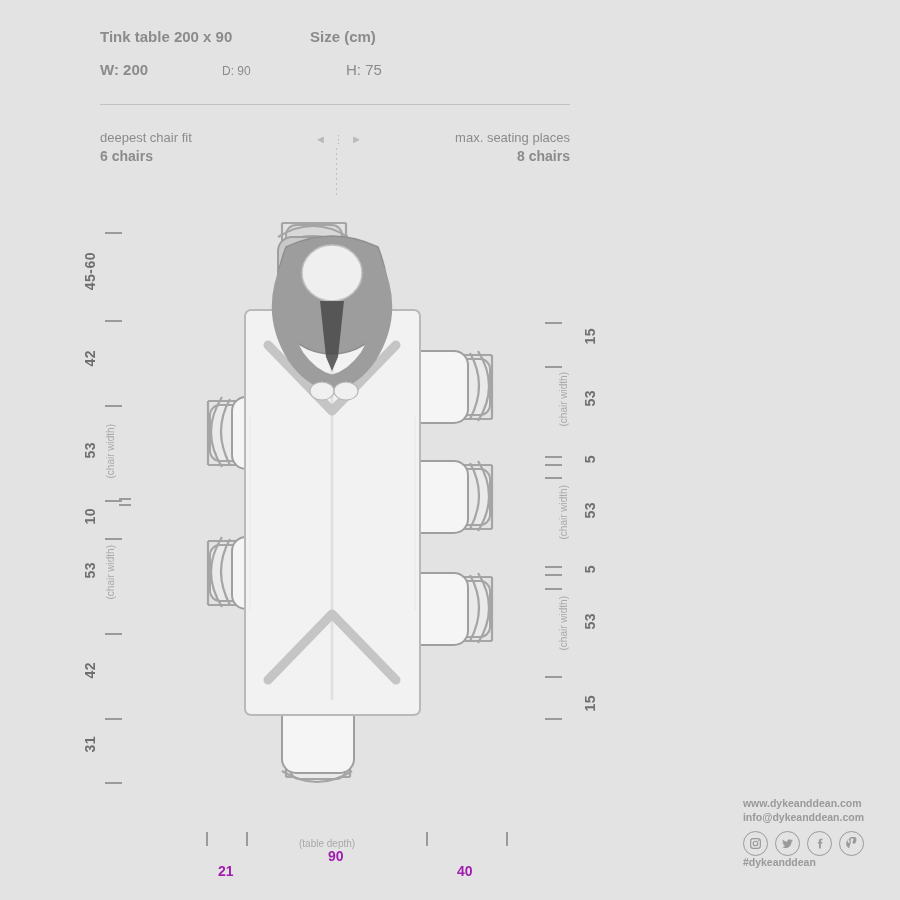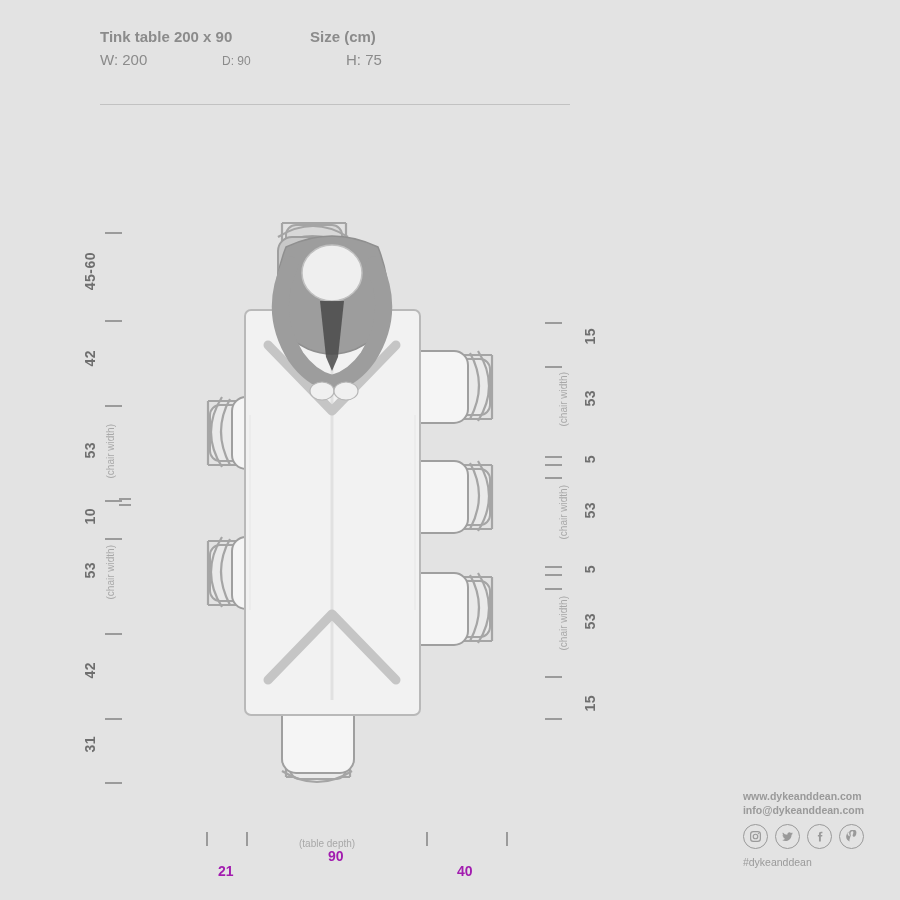--- a/index.html
+++ b/index.html
@@ -10,25 +10,25 @@
     font-family:"Liberation Sans", sans-serif;
     color:#8b8b8b;
     position:relative;
     overflow:hidden;
   }
   .page { position:absolute; inset:0; }
 
   
   .hdr { position:absolute; left:100px; top:28px; width:620px; }
   .hdr-row { display:flex; align-items:baseline; }
-  .hdr-row.r1 { margin-bottom:6px; }
+  .hdr-row.r1 { margin-bottom:16px; }
   .bold { font-weight:bold; }
   .c-title { width:210px; font-size:15px; color:#8b8b8b; }
   .c-size  { width:125px; font-size:15px; color:#8b8b8b; }
-  .c-w { width:110px; font-size:15px; }
+  .c-w { width:110px; font-size:15px;font-weight:bold; }
   .c-d { width:80px;  font-size:12px;margin-left:12px; }
   .c-h { font-size:15px;margin-left:44px; }
   .hdr-rule { position:absolute; left:100px; top:104px; width:470px; height:1px; background:#c2c2c2; }
 
   
   .sub { position:absolute; left:100px; top:130px; width:470px; height:40px; }
   .sub-left  { position:absolute; left:0; top:0; font-size:13px; }
   .sub-left .v { font-weight:bold; font-size:14px; margin-top:3px; }
   .sub-right { position:absolute; right:0; top:0; text-align:right; font-size:13px; }
   .sub-right .v { font-weight:bold; font-size:14px; margin-top:3px; }
@@ -56,21 +56,21 @@
   .footer { position:absolute; right:36px; bottom:32px; }
   .footer .url { font-size:10.5px; font-weight:bold; color:#9a9a9a; line-height:14px; }
   .social { margin-top:7px; display:flex; gap:7px; justify-content:flex-end; }
   .social .ic {
     width:25px; height:25px; border-radius:50%;
     border:1.6px solid #9a9a9a; color:#9a9a9a;
     display:flex; align-items:center; justify-content:center;
     font-size:13px; font-weight:bold;
     font-family:"DejaVu Sans", sans-serif;
   }
-  .hash { margin-top:7px; font-size:10.5px; font-weight:normal; color:#9a9a9a; }
+  .hash { font-size:10.5px; font-weight:bold; color:#9a9a9a; }
 
   svg { display:block; }
 </style>
 </head>
 <body>
 
 <div class="page">
 
   <div class="hdr">
     <div class="hdr-row r1">
@@ -78,20 +78,32 @@
       <div class="c-size bold">Size (cm)</div>
     </div>
     <div class="hdr-row r2">
       <div class="c-w">W: 200</div>
       <div class="c-d">D: 90</div>
       <div class="c-h">H: 75</div>
     </div>
   </div>
   <div class="hdr-rule"></div>
 
+  <div class="sub">
+    <div class="sub-left">
+      <div>deepest chair fit</div>
+      <div class="v">6 chairs</div>
+    </div>
+    <div class="sub-right">
+      <div>max. seating places</div>
+      <div class="v">8 chairs</div>
+    </div>
+    <div class="arrows">◄ ⋮ ►</div>
+    <div class="dots"></div>
+  </div>
 
   <div class="tick-h" style="left:105px; top:232px;"></div>
   <div class="tick-h" style="left:105px; top:320px;"></div>
   <div class="tick-h" style="left:105px; top:405px;"></div>
   <div class="tick-h" style="left:105px; top:500px;"></div>
   <div class="tick-h" style="left:105px; top:538px;"></div>
   <div class="tick-h" style="left:105px; top:633px;"></div>
   <div class="tick-h" style="left:105px; top:718px;"></div>
   <div class="tick-h" style="left:105px; top:782px;"></div>
 

